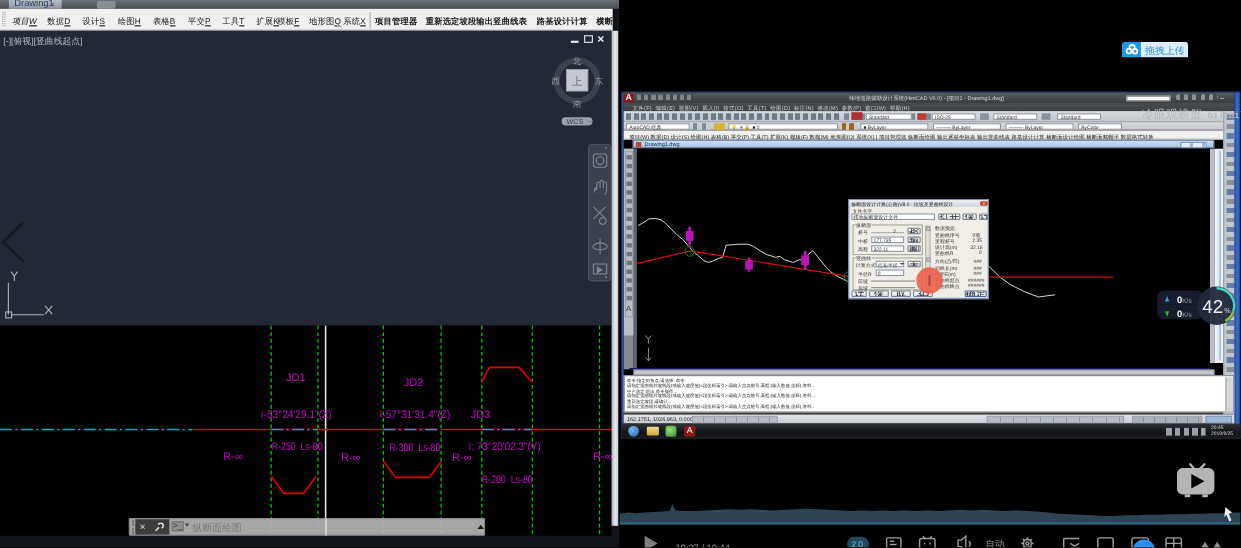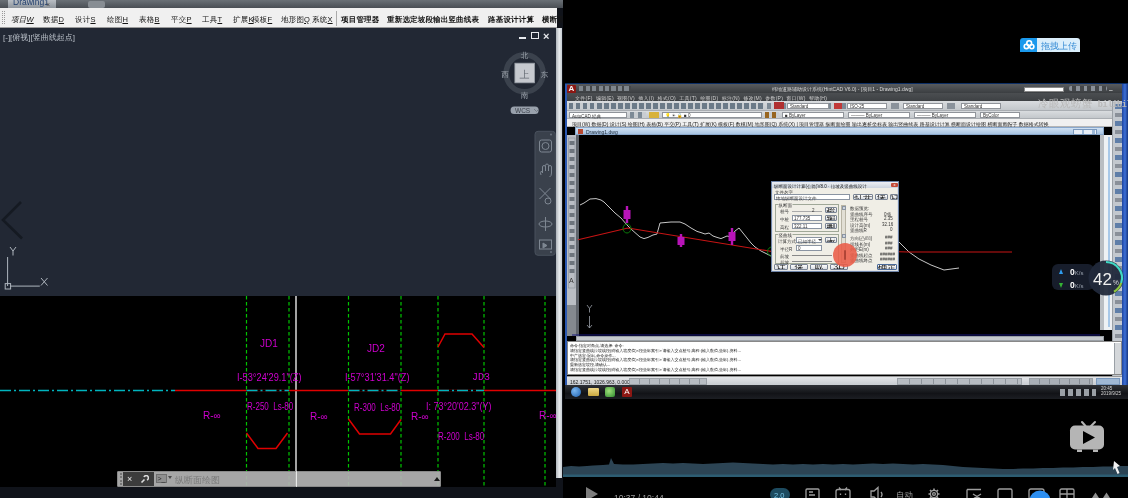--- a/index.html
+++ b/index.html
@@ -130,21 +130,21 @@
 
     <div class="mag" style="left:260px;top:338px;">JD1</div>
     <div class="mag" style="left:237px;top:371.5px;transform:scaleX(.92);transform-origin:0 0;">I-53°24'29.1"(Z)</div>
     <div class="mag" style="left:247px;top:400.5px;transform:scaleX(.8);transform-origin:0 0;">R-250&nbsp; Ls-80</div>
     <div class="mag" style="left:203px;top:409.5px;">R-∞</div>
     <div class="mag" style="left:367px;top:343px;">JD2</div>
     <div class="mag" style="left:345px;top:371.5px;transform:scaleX(.92);transform-origin:0 0;">I-57°31'31.4"(Z)</div>
     <div class="mag" style="left:354px;top:401.5px;transform:scaleX(.8);transform-origin:0 0;">R-300&nbsp; Ls-80</div>
     <div class="mag" style="left:310px;top:410.5px;">R-∞</div>
     <div class="mag" style="left:411px;top:410.5px;">R-∞</div>
-    <div class="mag" style="left:472px;top:371.5px;font-family:Liberation Mono, monospace;">JD3</div>
+    <div class="mag" style="left:428px;top:371.5px;">JD3</div>
     <div class="mag" style="left:426px;top:400.5px;transform:scaleX(.9);transform-origin:0 0;">I: 73°20'02.3"(Y)</div>
     <div class="mag" style="left:438px;top:430.5px;transform:scaleX(.8);transform-origin:0 0;">R-200&nbsp; Ls-80</div>
     <div class="mag" style="left:539px;top:409.5px;">R-∞</div>
 
     <div class="abs" style="left:3px;top:31.5px;color:#b9bfc7;font-size:8px;letter-spacing:0px;">[-][俯视][竖曲线起点]</div>
 
     <div class="abs" style="left:519px;top:36.5px;width:7px;height:2px;background:#e8eaee;"></div>
     <div class="abs" style="left:531px;top:32px;width:8px;height:7px;border:1.5px solid #e8eaee;"></div>
     <div class="abs" style="left:543px;top:32px;width:8px;height:8px;color:#e8eaee;font-size:11px;font-weight:bold;line-height:8px;">×</div>
 

